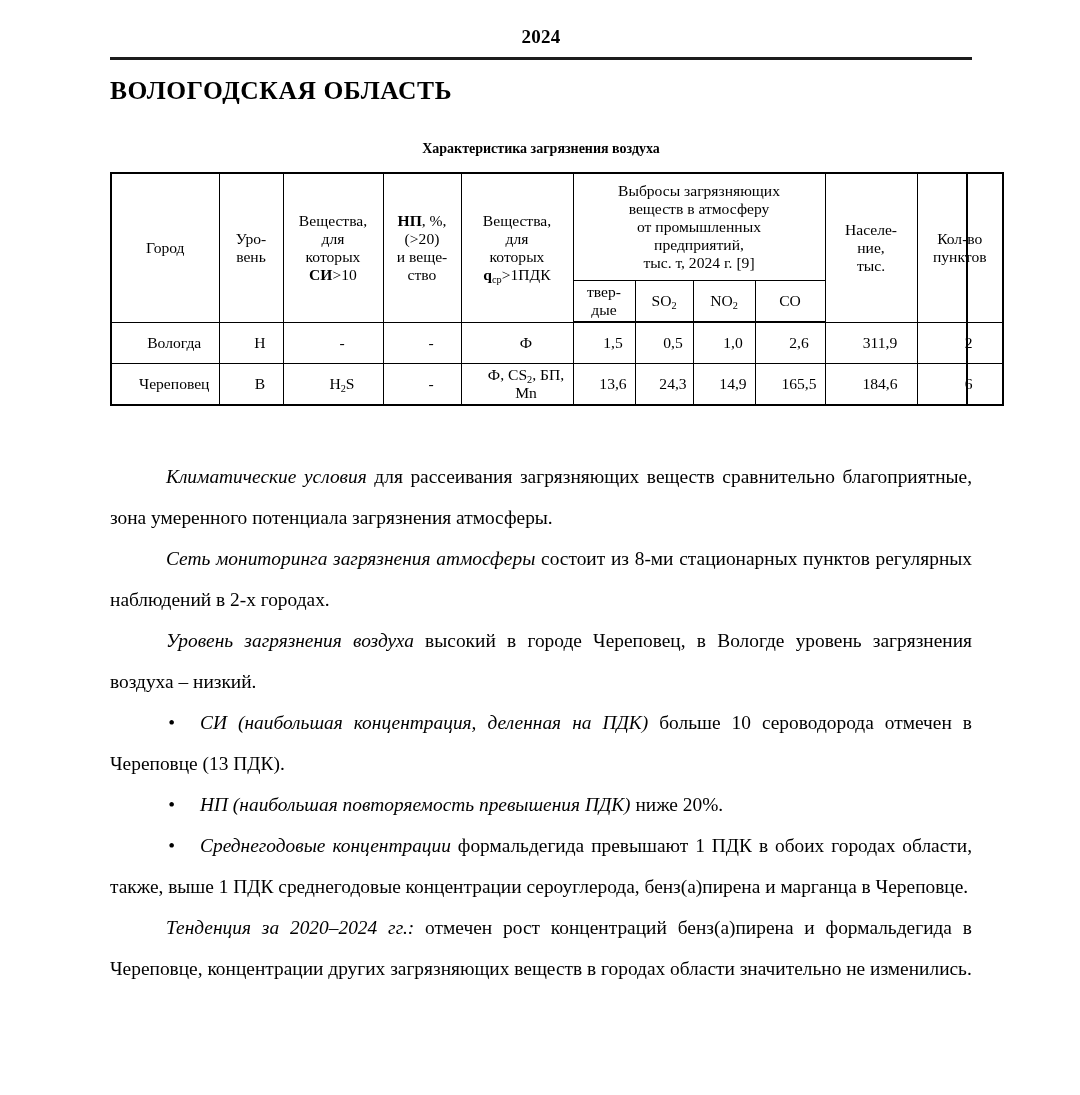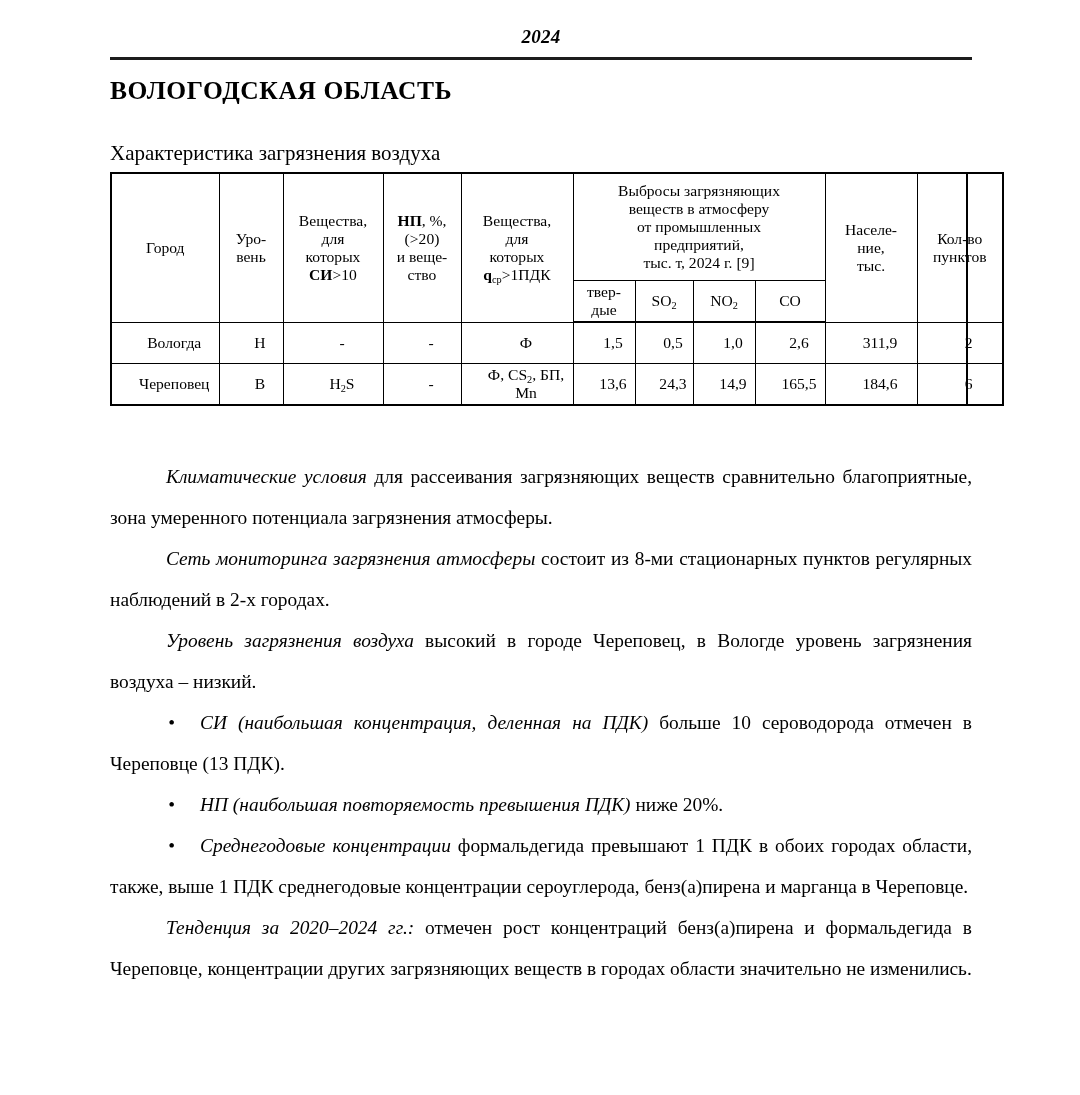--- a/index.html
+++ b/index.html
@@ -23,21 +23,20 @@
     height: 1095px;
   }
 
   
   .running-head {
     position: absolute;
     left: 110px;
     top: 26px;
     width: 862px;
     text-align: center;
-    font-style: italic;
     font-weight: bold;
     font-size: 19px;
     letter-spacing: 0.2px;
   }
   .head-rule {
     position: absolute;
     left: 110px;
     top: 57px;
     width: 862px;
     height: 2.6px;
@@ -53,23 +52,23 @@
     text-align: left;
     font-weight: bold;
     font-size: 25.5px;
     letter-spacing: 0.6px;
   }
   .section-title {
     position: absolute;
     left: 110px;
     top: 141px;
     width: 862px;
-    text-align: left;
-    font-weight: normal;
-    font-size: 21px;
+    text-align: center;
+    font-weight: bold;
+    font-size: 14px;
   }
 
   
   .tbl-wrap {
     position: absolute;
     left: 110px;
     top: 172px;
     width: 858px;
   }
   table.main {

